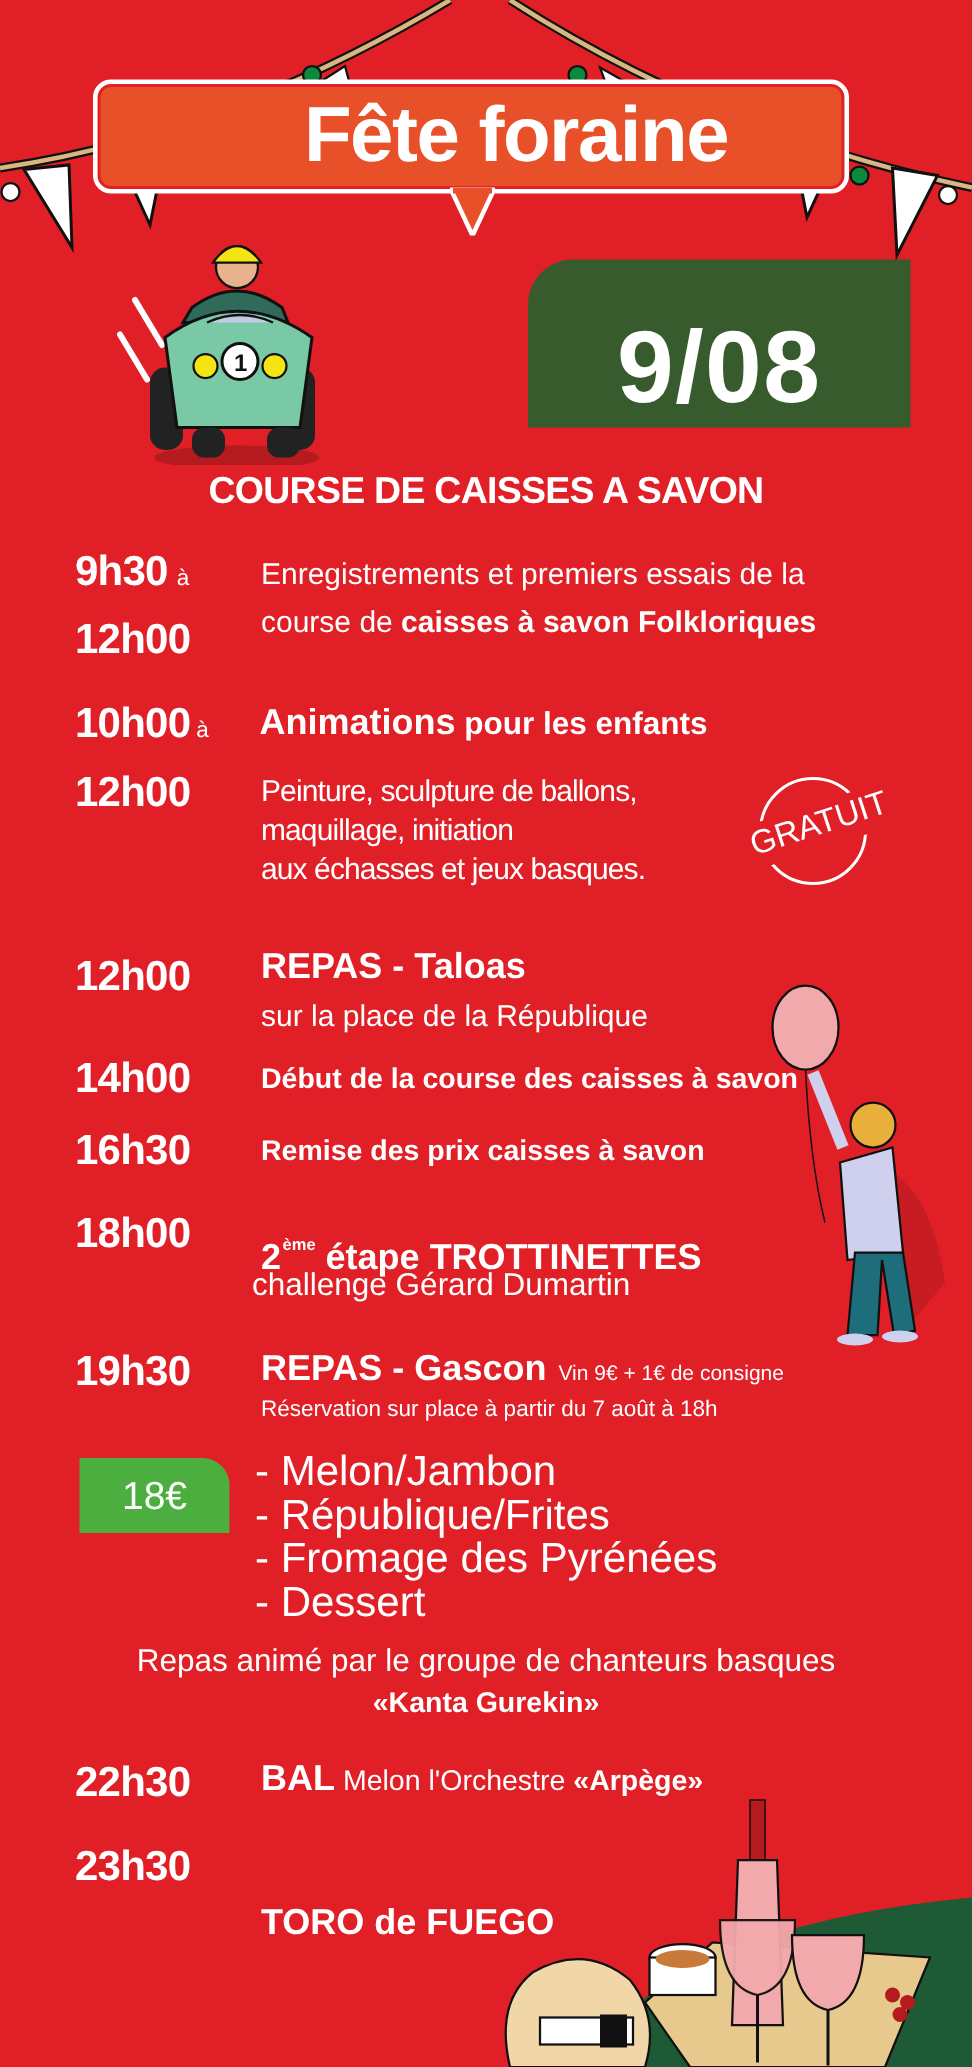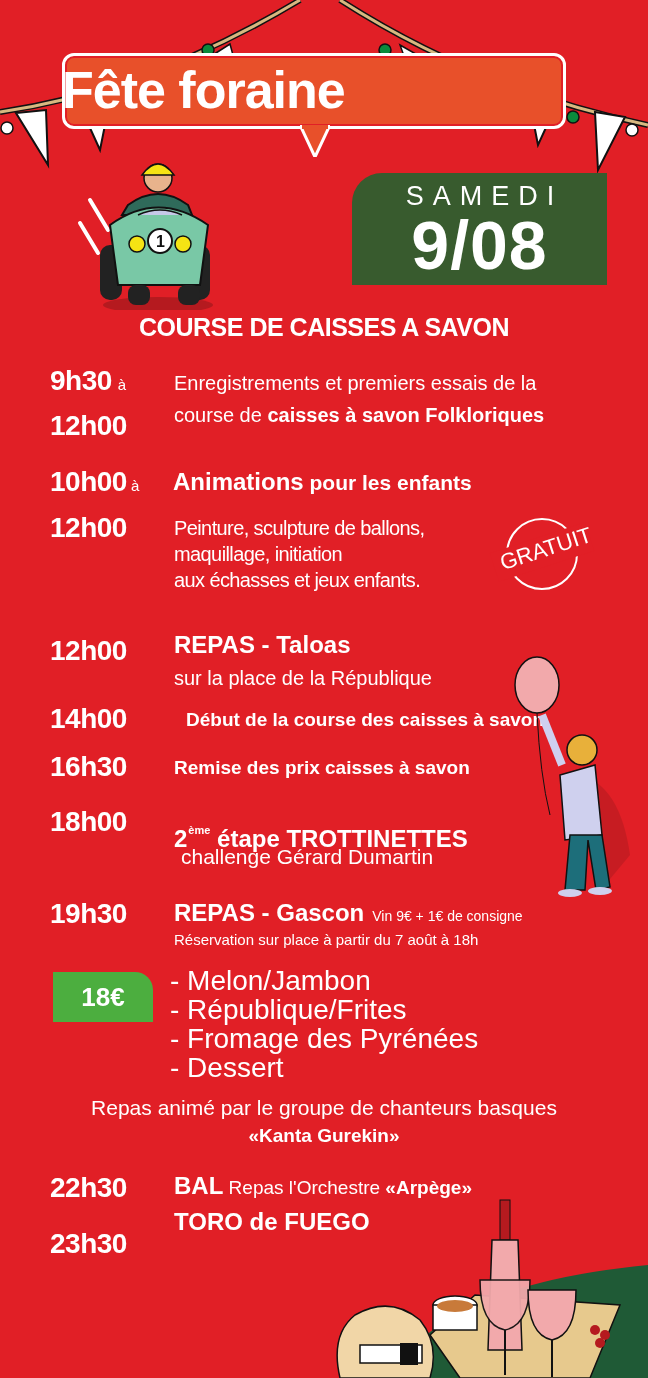--- a/index.html
+++ b/index.html
@@ -19,21 +19,21 @@
   .title-box {
     position: absolute; left: 62px; top: 53px; width: 504px; height: 76px;
     border: 3px solid #ffffff; border-radius: 12px; background: #e8502a;
     box-shadow: 0 0 0 2px #e11f26 inset;
   }
   .title-tail {
     position: absolute; left: 300px; top: 125px; width: 30px; height: 32px;
   }
   .title-text {
     position: absolute; left: 62px; top: 52px; width: 564px; height: 76px;
-    font-weight: bold; font-size: 52px; line-height: 76px;
+    text-align: center; font-weight: bold; font-size: 52px; line-height: 76px;
     letter-spacing: -1px; color: #ffffff;
   }
 
   
   .date-box {
     position: absolute; left: 352px; top: 173px; width: 255px; height: 112px;
     background: #385b2e; border-top-left-radius: 30px;
   }
   .date-day {
     position: absolute; left: 0; top: 8px; width: 100%; text-align: center;
@@ -66,21 +66,21 @@
     background: #e11f26; transform: rotate(-18deg);
   }
   .gratuit-text {
     position: absolute; left: 494px; top: 536px; width: 104px; text-align: center;
     font-size: 22px; transform: rotate(-18deg); color: #fff; letter-spacing: 0px;
   }
 
   .price-badge {
     position: absolute; left: 53px; top: 972px; width: 100px; height: 50px;
     background: #4cae3f; border-top-right-radius: 18px;
-    font-weight: bold; font-size: 26px; line-height: 50px; text-align: center; color: #fff;
+    font-weight: normal; font-size: 26px; line-height: 50px; text-align: center; color: #fff;
   }
   .menu-item { position: absolute; left: 170px; font-size: 28px; line-height: 28px; }
 
   .center-line { position: absolute; left: 0; width: 648px; text-align: center; font-size: 21px; }
 
   sup.ordinal { font-size: 11px; vertical-align: 13px; margin-left: 1px; }
 </style>
 </head>
 <body>
 
@@ -127,85 +127,84 @@
   <text x="86" y="102" font-size="16" font-weight="bold" fill="#111" font-family="Liberation Sans, sans-serif">1</text>
   <circle cx="67" cy="99" r="8" fill="#f5e314" stroke="#111" stroke-width="1.5"></circle>
   <circle cx="113" cy="99" r="8" fill="#f5e314" stroke="#111" stroke-width="1.5"></circle>
   <circle cx="88" cy="33" r="14" fill="#e8b38c" stroke="#111" stroke-width="1.5"></circle>
   <path d="M72 30 Q88 8 104 30 Z" fill="#f5e314" stroke="#111" stroke-width="1.5"></path>
   <rect x="58" y="140" width="22" height="20" rx="8" fill="#222"></rect>
   <rect x="108" y="140" width="22" height="20" rx="8" fill="#222"></rect>
 </svg>
 
 <div class="date-box">
-  <div class="date-day">SAMEDI</div>
   <div class="date-num">9/08</div>
 </div>
 
 <div class="section-title">COURSE DE CAISSES A SAVON</div>
 
 <div class="time" style="left:50px;top:365px;"><span>9h30</span><span class="small-a">à</span></div>
 <div class="time" style="left:50px;top:410px;">12h00</div>
 <div class="txt" style="left:174px;top:370px;">Enregistrements et premiers essais de la</div>
 <div class="txt" style="left:174px;top:402px;"><span>course de </span><span class="bold">caisses à savon Folkloriques</span></div>
 
 <div class="time" style="left:50px;top:466px;"><span>10h00</span><span class="small-a" style="margin-left:4px;">à</span></div>
 <div class="abs" style="left:173px;top:468px;"><span class="b-large">Animations</span><span class="b-mid" style="font-size:21px;"> pour les enfants</span></div>
 <div class="time" style="left:50px;top:512px;">12h00</div>
 <div class="txt" style="left:174px;top:515px;letter-spacing:-0.6px;">Peinture, sculpture de ballons,</div>
 <div class="txt" style="left:174px;top:541px;letter-spacing:-0.6px;">maquillage, initiation</div>
-<div class="txt" style="left:174px;top:567px;letter-spacing:-0.6px;">aux échasses et jeux enfants.</div>
+<div class="txt" style="left:174px;top:567px;letter-spacing:-0.6px;">aux échasses et jeux basques.</div>
 <div class="gratuit"></div>
 <div class="gratuit-gap"></div>
 <div class="gratuit-text">GRATUIT</div>
 
 <div class="time" style="left:50px;top:635px;">12h00</div>
 <div class="abs b-large" style="left:174px;top:631px;">REPAS - Taloas</div>
 <div class="txt" style="left:174px;top:665px;">sur la place de la République</div>
 
 <div class="time" style="left:50px;top:703px;">14h00</div>
-<div class="abs b-mid" style="left:174px;top:709px;margin-left:12px;">Début de la course des caisses à savon</div>
+<div class="abs b-mid" style="left:174px;top:709px;">Début de la course des caisses à savon</div>
 
 <div class="time" style="left:50px;top:751px;">16h30</div>
 <div class="abs b-mid" style="left:174px;top:757px;">Remise des prix caisses à savon</div>
 
 <svg class="abs" style="left:510px;top:655px;width:135px;height:245px;" viewBox="0 0 135 245">
   <ellipse cx="27" cy="30" rx="22" ry="28" fill="#f2a9ab" stroke="#111" stroke-width="1.5"></ellipse>
   <path d="M27 58 Q30 120 40 160" stroke="#111" stroke-width="1" fill="none"></path>
   <path d="M70 120 Q110 130 120 200 L95 230 Z" fill="#b51a1f" opacity="0.6"></path>
   <circle cx="72" cy="95" r="15" fill="#e8b03a" stroke="#111" stroke-width="1.5"></circle>
   <path d="M50 120 L85 110 L92 180 L55 185 Z" fill="#cfd0ee" stroke="#111" stroke-width="1.5"></path>
   <path d="M52 110 L32 60" stroke="#cfd0ee" stroke-width="8"></path>
   <path d="M60 180 L55 235 L75 235 L78 185 L86 235 L100 232 L92 180 Z" fill="#1d6e7a" stroke="#111" stroke-width="1.5"></path>
   <ellipse cx="60" cy="238" rx="12" ry="4" fill="#cfd0ee"></ellipse>
   <ellipse cx="90" cy="236" rx="12" ry="4" fill="#cfd0ee"></ellipse>
 </svg>
 
 <div class="time" style="left:50px;top:806px;">18h00</div>
 <div class="abs b-large" style="left:174px;top:807px;margin-top:17px;"><span>2</span><sup class="ordinal">ème</sup><span> étape TROTTINETTES</span></div>
-<div class="txt" style="left:181px;top:844px;font-size:21px;">challenge Gérard Dumartin</div>
+<div class="txt" style="left:168px;top:844px;font-size:21px;">challenge Gérard Dumartin</div>
 
 <div class="time" style="left:50px;top:898px;">19h30</div>
 <div class="abs" style="left:174px;top:899px;white-space:nowrap;"><span class="b-large">REPAS - Gascon</span><span style="font-size:14px;margin-left:8px;">Vin 9€ + 1€ de consigne</span></div>
 <div class="txt" style="left:174px;top:930px;font-size:15px;line-height:20px;">Réservation sur place à partir du 7 août à 18h</div>
 
 <div class="price-badge">18€</div>
 <div class="menu-item" style="top:967px;">- Melon/Jambon</div>
 <div class="menu-item" style="top:996px;">- République/Frites</div>
 <div class="menu-item" style="top:1025px;">- Fromage des Pyrénées</div>
 <div class="menu-item" style="top:1054px;">- Dessert</div>
 
 <div class="center-line" style="top:1096px;">Repas animé par le groupe de chanteurs basques</div>
 <div class="center-line bold" style="top:1125px;font-size:19px;">«Kanta Gurekin»</div>
 
 <div class="time" style="left:50px;top:1172px;">22h30</div>
-<div class="abs" style="left:174px;top:1172px;white-space:nowrap;"><span class="b-large">BAL</span><span style="font-size:19px;"> Repas l'Orchestre </span><span class="bold" style="font-size:19px;">«Arpège»</span></div>
+<div class="abs" style="left:174px;top:1172px;white-space:nowrap;"><span class="b-large">BAL</span><span style="font-size:19px;"> Melon l'Orchestre </span><span class="bold" style="font-size:19px;">«Arpège»</span></div>
 
 <div class="time" style="left:50px;top:1228px;">23h30</div>
-<div class="abs b-large" style="left:174px;top:1208px;">TORO de FUEGO</div>
+<div class="abs b-large" style="left:174px;top:1268px;">TORO de FUEGO</div>
 
 <svg class="abs" style="left:300px;top:1195px;width:348px;height:183px;" viewBox="0 0 348 183">
   <path d="M90 183 Q140 90 348 70 L348 183 Z" fill="#1f5a36"></path>
   <path d="M130 140 L175 100 L320 110 L290 183 L160 183 Z" fill="#e7c98d" stroke="#111" stroke-width="1.5"></path>
   <rect x="200" y="5" width="10" height="40" fill="#b51a1f" stroke="#111" stroke-width="1"></rect>
   <path d="M192 45 L218 45 L222 155 L188 155 Z" fill="#f2a9ab" stroke="#111" stroke-width="1.5"></path>
   <path d="M180 85 Q180 130 205 135 Q230 130 230 85 Z" fill="#f2a9ab" stroke="#111" stroke-width="1.5" opacity="0.95"></path>
   <line x1="205" y1="135" x2="205" y2="180" stroke="#111" stroke-width="2"></line>
   <path d="M228 95 Q228 140 252 145 Q276 140 276 95 Z" fill="#f2a9ab" stroke="#111" stroke-width="1.5"></path>
   <line x1="252" y1="145" x2="252" y2="182" stroke="#111" stroke-width="2"></line>

